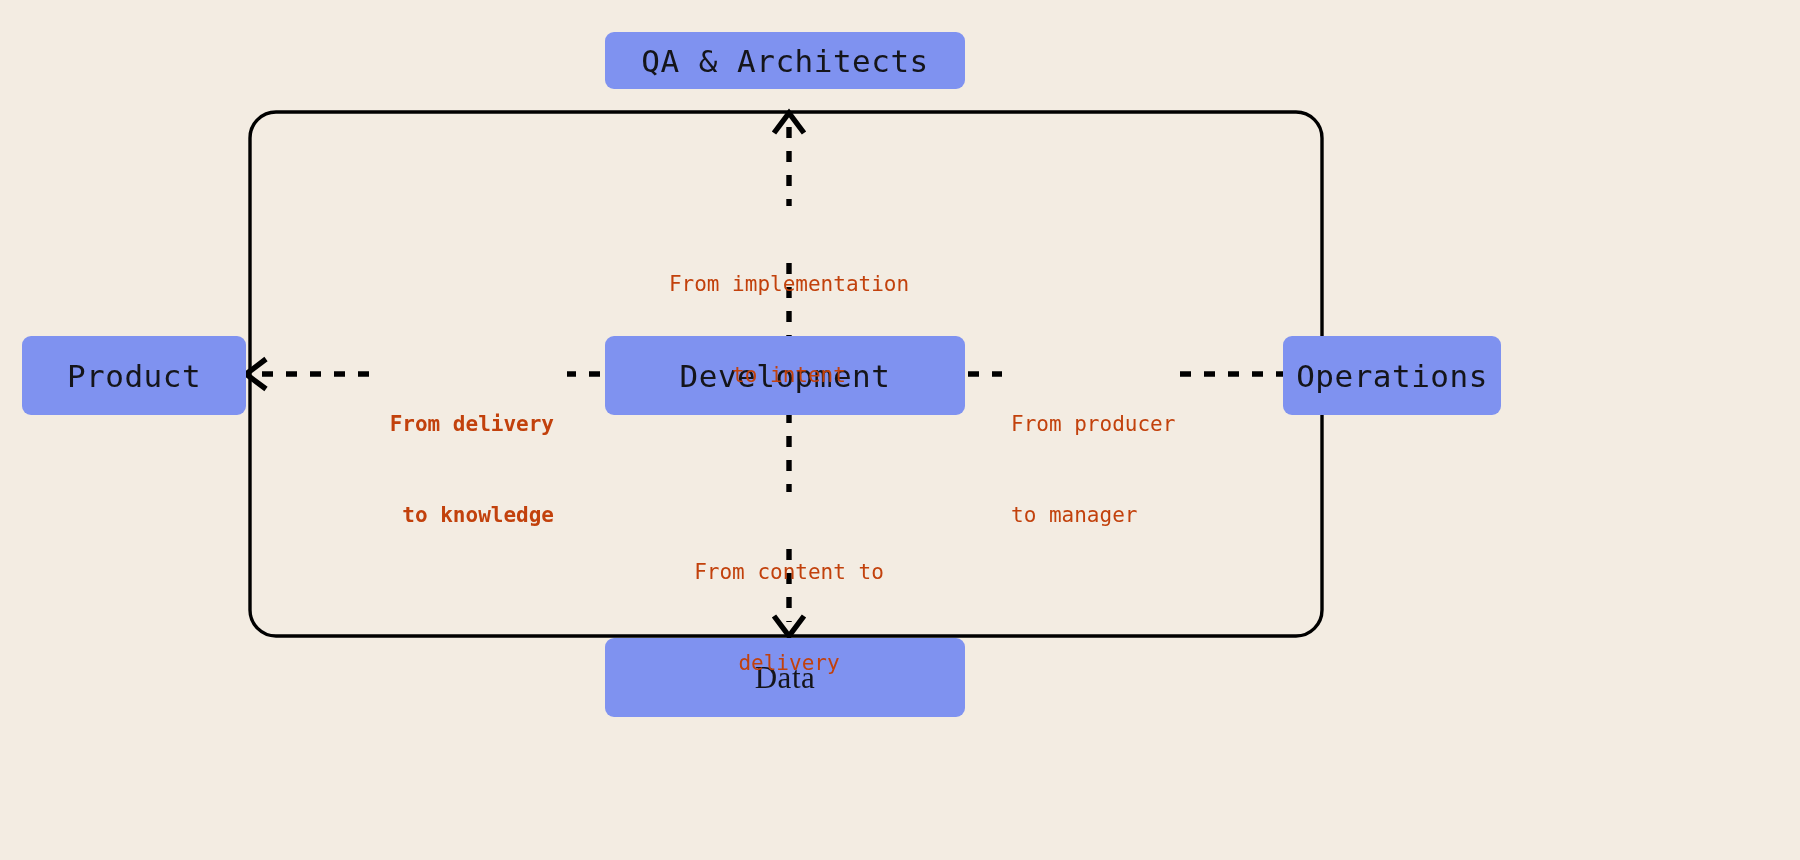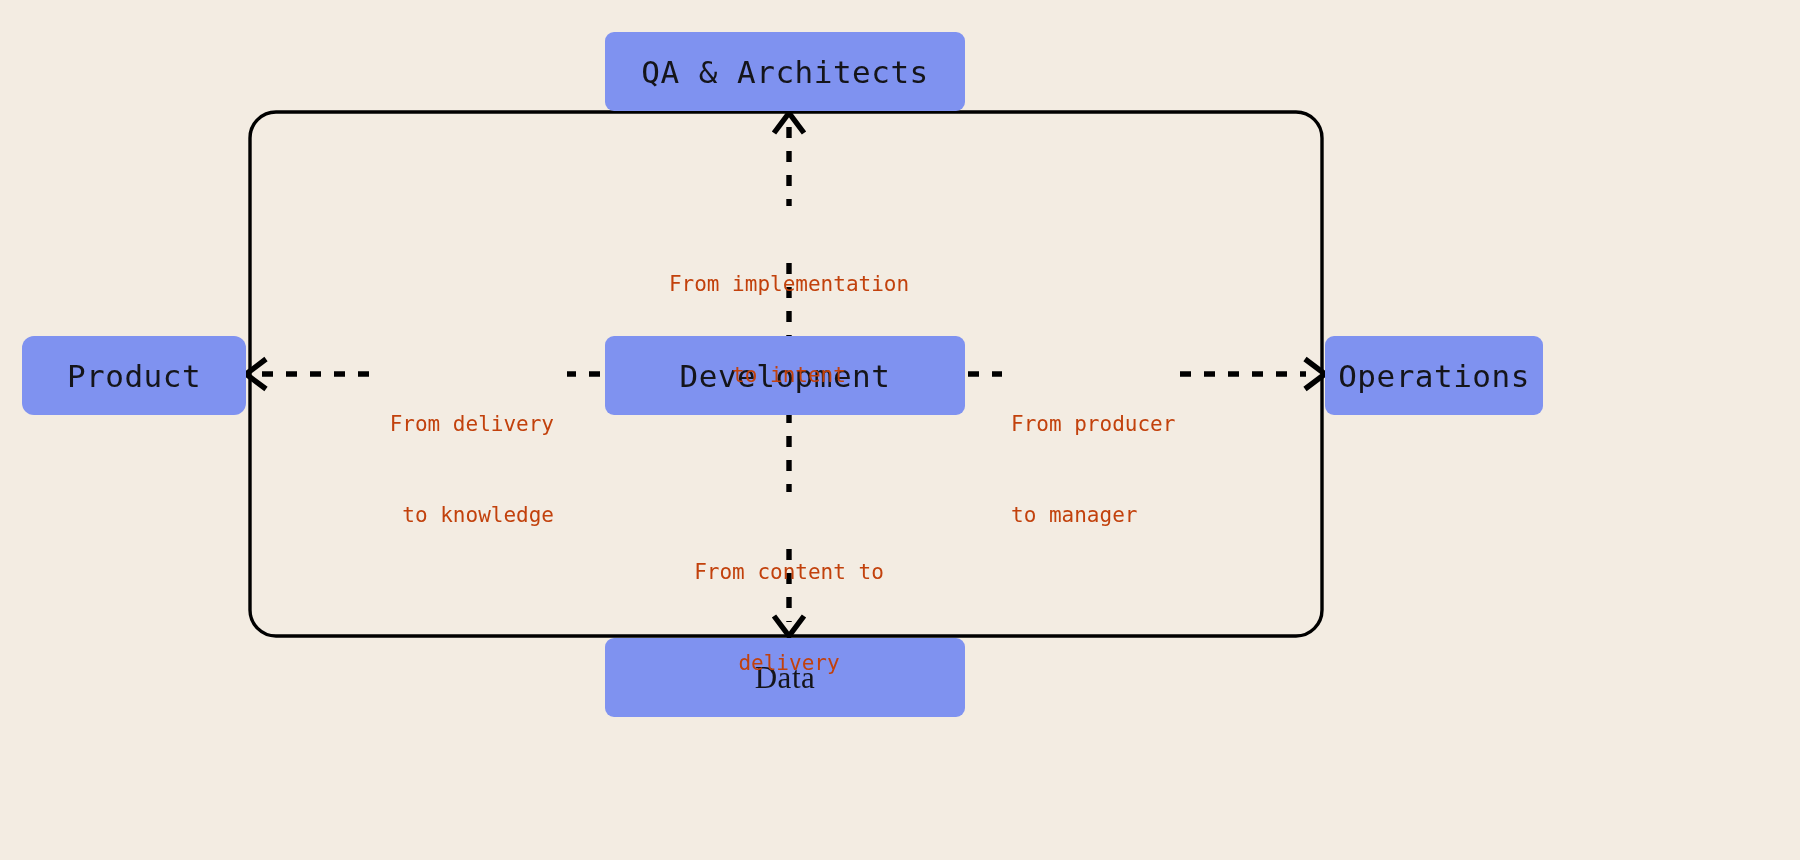--- a/index.html
+++ b/index.html
@@ -42,21 +42,21 @@
   .edge-label {
     position: absolute;
     color: #c2410c;
     font-family: "DejaVu Sans Mono", "Liberation Mono", monospace;
     font-size: 21px;
     line-height: 1.45;
     white-space: pre;
     text-align: center;
     letter-spacing: 0px;
   }
-  .edge-label.right-align { text-align: right; }
+  .edge-label.right-align { text-align: right; font-weight: bold; }
   .edge-label.left-align { text-align: left; }
 </style>
 </head>
 <body>
 
 <div id="stage">
 
   <svg class="layer" viewBox="0 0 1800 860">
     <defs>
       <marker id="arrowUp" markerWidth="10" markerHeight="10" refX="5" refY="8.4" orient="auto-start-reverse" markerUnits="userSpaceOnUse">
@@ -75,37 +75,37 @@
 
     <line x1="600" y1="374" x2="567" y2="374" stroke="#000000" stroke-width="5.4" stroke-dasharray="11 13"></line>
     <line x1="262" y1="374" x2="381" y2="374" stroke="#000000" stroke-width="5.4" stroke-dasharray="11 13"></line>
     <polyline points="266,359 246,374 266,389" fill="none" stroke="#000000" stroke-width="5.4" stroke-linecap="butt" stroke-linejoin="miter"></polyline>
 
     <line x1="968" y1="374" x2="1002" y2="374" stroke="#000000" stroke-width="5.4" stroke-dasharray="11 13"></line>
     <line x1="1180" y1="374" x2="1306" y2="374" stroke="#000000" stroke-width="5.4" stroke-dasharray="11 13"></line>
     <polyline points="1305,359 1325,374 1305,389" fill="none" stroke="#000000" stroke-width="5.4" stroke-linecap="butt" stroke-linejoin="miter"></polyline>
   </svg>
 
-  <div class="node" style="left:605px; top:32px; width:360px; height:79px;">
+  <div class="node" style="left:605px; top:32px; width:360px; height:57px;">
     <span>QA &amp; Architects</span>
   </div>
 
   <div class="node" style="left:605px; top:336px; width:360px; height:79px;">
     <span>Development</span>
   </div>
 
   <div class="node" style="left:605px; top:638px; width:360px; height:79px;font-family:Liberation Serif, serif;">
     <span>Data</span>
   </div>
 
-  <div class="node" style="left:22px; top:336px; width:224px; height:79px;border-radius:12px;">
+  <div class="node" style="left:22px; top:336px; width:224px; height:79px;">
     <span>Product</span>
   </div>
 
-  <div class="node" style="left:1325px; top:336px; width:218px; height:79px;">
+  <div class="node" style="left:1283px; top:336px; width:218px; height:79px;">
     <span>Operations</span>
   </div>
 
   <div class="edge-label" style="left:589px; top:208px; width:400px;">
     <div>From implementation</div>
     <div>to intent</div>
   </div>
 
   <div class="edge-label" style="left:589px; top:496px; width:400px;">
     <div>From content to</div>

